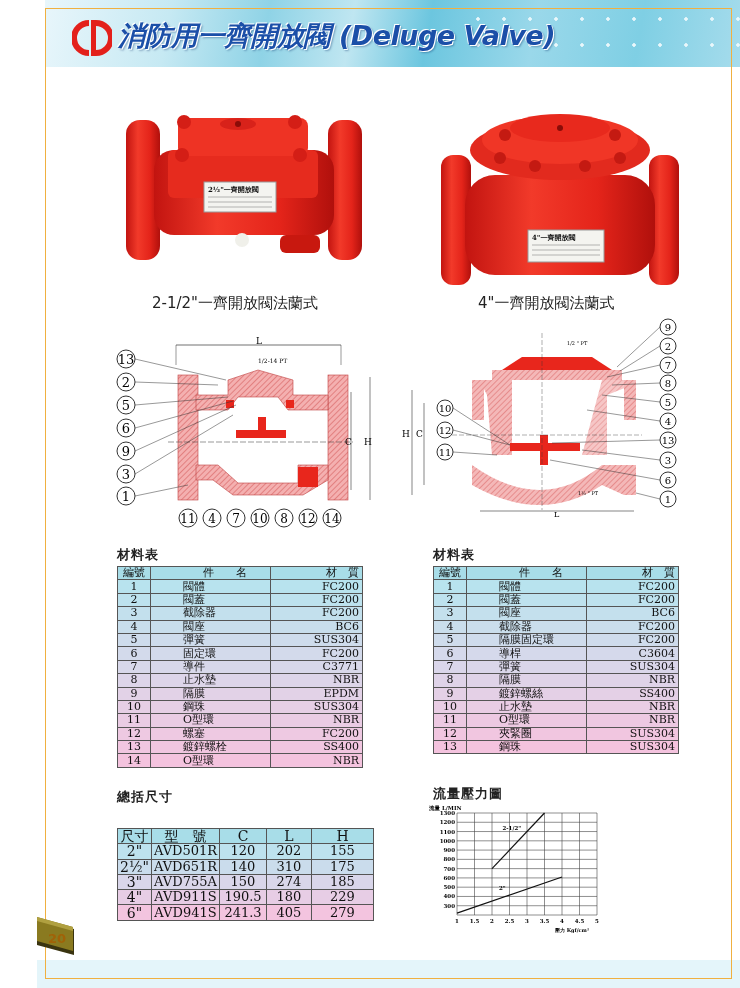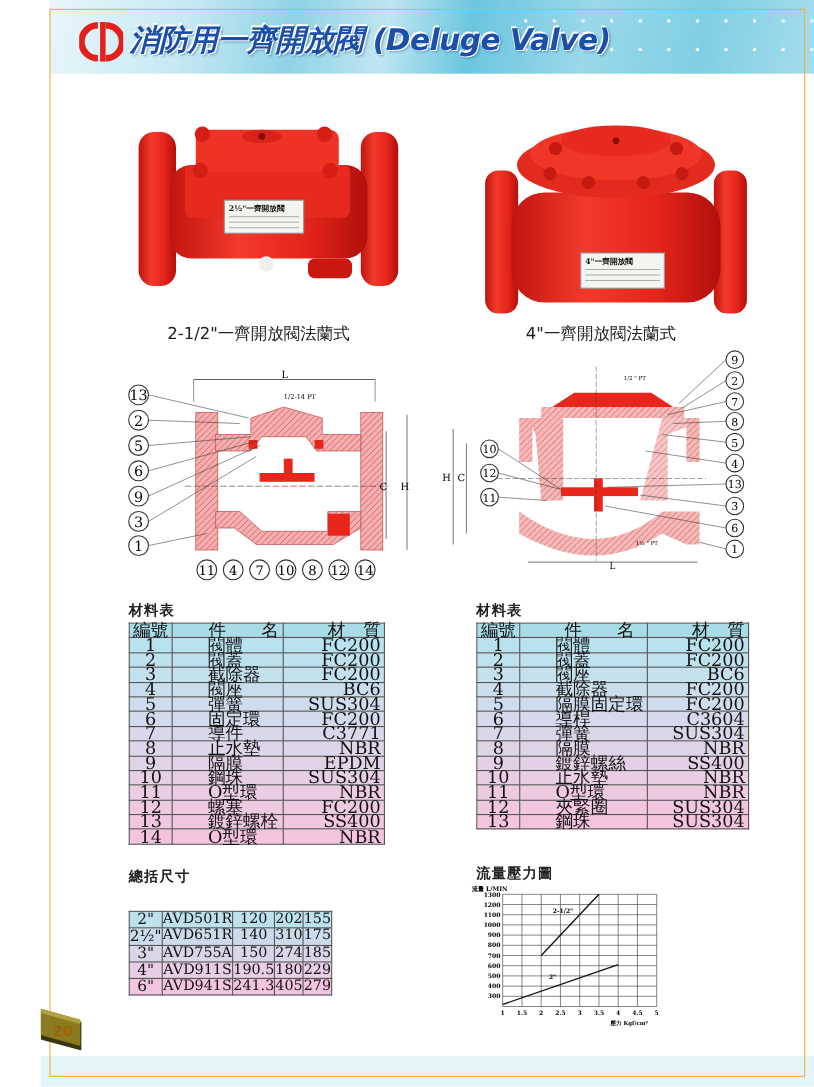--- a/index.html
+++ b/index.html
@@ -9,24 +9,24 @@
   .header-dots{position:absolute;left:420px;top:0;width:320px;height:67px;
     background-image:radial-gradient(circle,#e9f7fb 1.5px,transparent 2px);background-size:26px 26px;background-position:0 6px;}
   .frame{position:absolute;left:45px;top:8px;width:687px;height:971px;border:1.5px solid #f0b040;}
   .footer-band{position:absolute;left:37px;top:960px;width:703px;height:28px;background:#e4f5fa;}
   .logo{position:absolute;left:72px;top:17px;width:40px;height:42px;}
   .title{position:absolute;left:118px;top:18px;font-family:"DejaVu Sans","Liberation Sans",sans-serif;font-weight:bold;font-style:italic;
     font-size:27px;color:#1b4fa8;letter-spacing:-0.5px;text-shadow:1px 1px 0 #fff,-1px -1px 0 #fff,2px 2px 2px rgba(0,40,100,.35);}
   .photo{position:absolute;}
   .caption{position:absolute;font-family:"DejaVu Sans","Liberation Sans",sans-serif;font-size:15px;color:#222;}
   .section-title{position:absolute;font-size:13px;font-weight:bold;color:#222;letter-spacing:1px;}
-  table.mt{position:absolute;border-collapse:collapse;font-size:16px;border-radius:26px;}
+  table.mt{position:absolute;border-collapse:collapse;font-size:11px;border-radius:26px;}
   table.mt td{border:1px solid #555;height:13.4px;line-height:12px;padding:0 3px;white-space:nowrap;}
   table.mt td.no{text-align:center;width:33px;}
-  table.mt td.nm{width:101px;padding-left:32px;}
+  table.mt td.nm{width:120px;padding-left:32px;}
   table.mt td.mat{text-align:right;width:92px;}
   table.mt tr.hd td{background:#a8dde8;}
   table.dt{position:absolute;border-collapse:collapse;font-size:13px;}
   table.dt td{border:1px solid #555;height:15.3px;line-height:14px;text-align:center;white-space:nowrap;}
   table.dt tr.hd td{background:#a8dde8;font-size:14px;}
   .page-badge{position:absolute;left:37px;top:917px;width:40px;height:38px;}
   .page-num{position:absolute;left:48px;top:931px;font-family:"DejaVu Sans","Liberation Sans",sans-serif;font-weight:bold;font-size:13px;color:#a16207;}
   .chart{position:absolute;left:425px;top:800px;}
   .chart text{font-family:"DejaVu Serif","Liberation Serif",serif;}
 </style>
@@ -401,20 +401,27 @@
         <td class="no">13</td>
         <td class="nm">鋼珠</td>
         <td class="mat">SUS304</td>
       </tr>
 </tbody>
   </table>
 
 <div class="section-title" style="left:117px;top:788px">總括尺寸</div>
 <table class="dt" style="left:117px;top:828px">
   <tbody>
+      <tr class="hd">
+    <td style="width:34px">尺寸</td>
+    <td style="width:68px">型　號</td>
+    <td style="width:47px">C</td>
+    <td style="width:45px">L</td>
+    <td style="width:62px">H</td>
+  </tr>
   <tr style="background:#bde2ee">
         <td style="font-size:14px">2"</td>
         <td>AVD501R</td>
         <td>120</td>
         <td>202</td>
         <td>155</td>
       </tr>
   <tr style="background:#cadcec">
         <td style="font-size:14px">2½"</td>
         <td>AVD651R</td>

